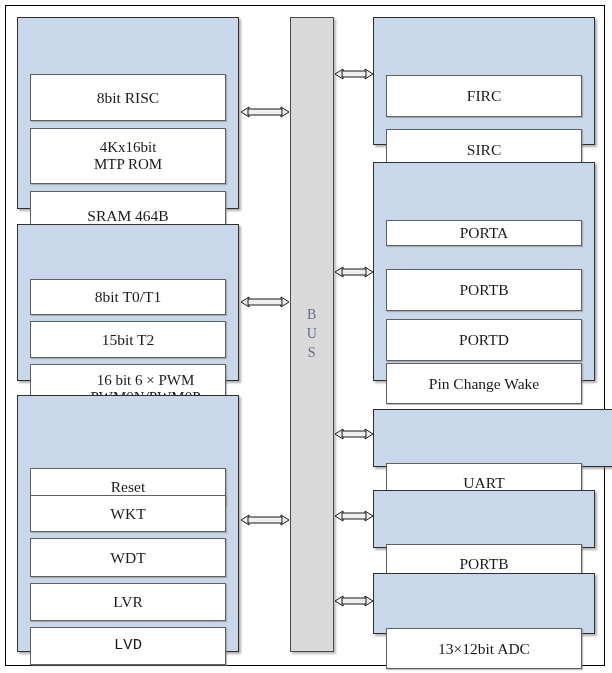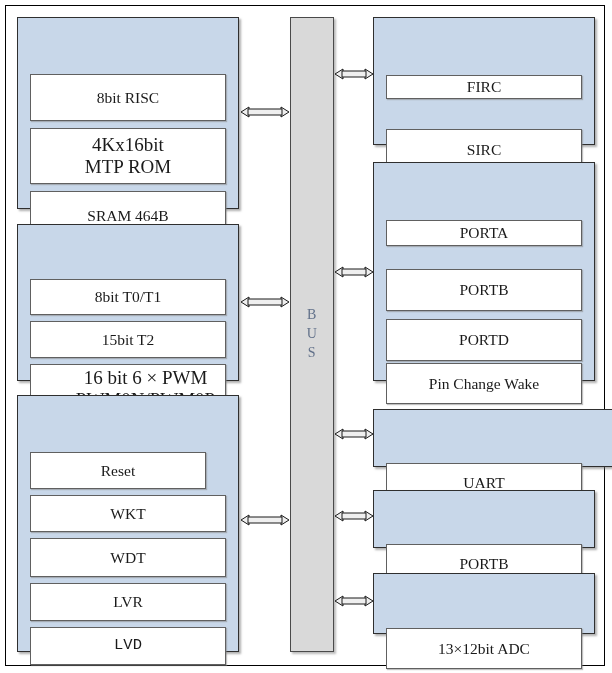--- a/index.html
+++ b/index.html
@@ -45,21 +45,21 @@
     align-items: center;
     justify-content: center;
     text-align: center;
     color: #1a1a1a;
     font-size: 15.5px;
     line-height: 1.15;
     white-space: pre-line;
     box-shadow: 1px 1px 1px rgba(130,130,130,0.5);
     margin-top: 44px;
   }
-  .block.two-line { font-size: 19px; }
+  .block.two-line { font-size: 15px; }
   
   .bus {
     position: absolute;
     background: #d9d9d9;
     border: 1px solid #4a4a4a;
     box-sizing: border-box;
     display: flex;
     flex-direction: column;
     align-items: center;
     justify-content: center;
@@ -92,35 +92,35 @@
   </div>
 
   <div class="group" style="left:17px; top:224px; width:222px; height:157px;">
     <div class="block" style="left:12px; top:10px; width:196px; height:36px;">8bit  T0/T1</div>
     <div class="block" style="left:12px; top:52px; width:196px; height:37px;">15bit  T2</div>
     <div class="block two-line" style="left:12px; top:95px; width:196px; height:50px;padding-left:35px;">16 bit 6 × PWM
 PWM0N/PWM0P</div>
   </div>
 
   <div class="group" style="left:17px; top:395px; width:222px; height:257px;">
-    <div class="block" style="left:12px; top:12px; width:176px; height:37px;text-align:center;">Reset</div>
+    <div class="block" style="left:12px; top:28px; width:196px; height:37px;text-align:center;">Reset</div>
     <div class="block" style="left:12px; top:55px; width:196px; height:37px;">WKT</div>
     <div class="block" style="left:12px; top:98px; width:196px; height:39px;">WDT</div>
     <div class="block" style="left:12px; top:143px; width:196px; height:38px;">LVR</div>
     <div class="block" style="left:12px; top:187px; width:196px; height:38px;font-family:Liberation Mono, monospace;">LVD</div>
   </div>
 
   <div class="bus" style="left:290px; top:17px; width:44px; height:635px;">
     <span class="bus-letter">B</span>
     <span class="bus-letter">U</span>
     <span class="bus-letter">S</span>
   </div>
 
   <div class="group" style="left:373px; top:17px; width:222px; height:128px;">
-    <div class="block" style="left:12px; top:13px; width:196px; height:24px;">FIRC</div>
+    <div class="block" style="left:12px; top:13px; width:196px; height:42px;">FIRC</div>
     <div class="block" style="left:12px; top:67px; width:196px; height:42px;">SIRC</div>
   </div>
 
   <div class="group" style="left:373px; top:162px; width:222px; height:219px;">
     <div class="block" style="left:12px; top:13px; width:196px; height:26px;">PORTA</div>
     <div class="block" style="left:12px; top:62px; width:196px; height:42px;">PORTB</div>
     <div class="block" style="left:12px; top:112px; width:196px; height:42px;">PORTD</div>
     <div class="block" style="left:12px; top:156px; width:196px; height:41px;">Pin Change Wake</div>
   </div>
 

